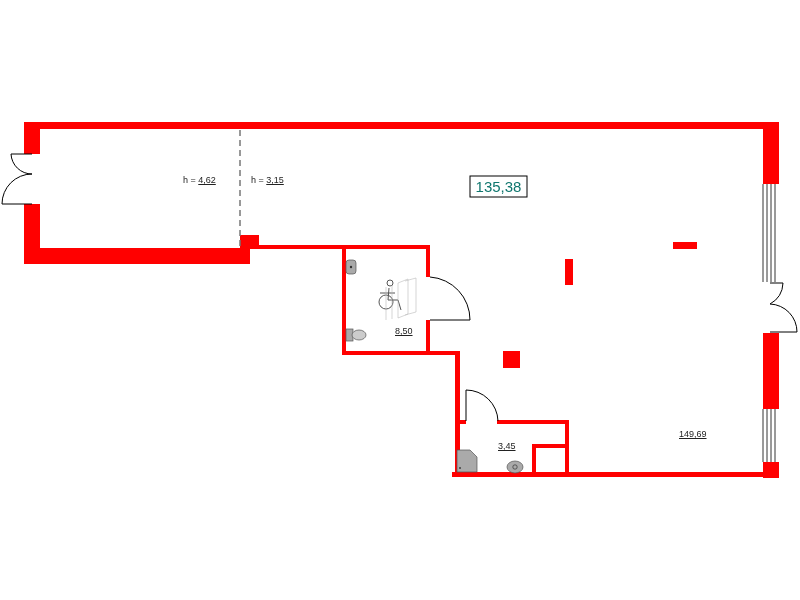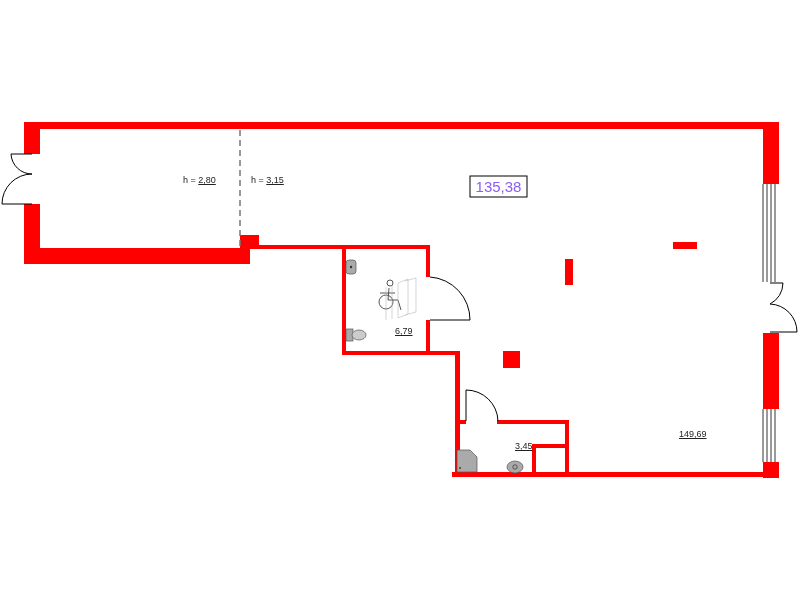--- a/index.html
+++ b/index.html
@@ -112,27 +112,27 @@
   <g>
     <ellipse cx="515" cy="467" rx="8" ry="6" fill="#aaa" stroke="#555" stroke-width="0.7"></ellipse>
     <circle cx="515" cy="467" r="2.2" fill="none" stroke="#333" stroke-width="0.7"></circle>
   </g>
 
   <g>
     <rect x="470" y="176" width="57" height="21" fill="#fff" stroke="#000" stroke-width="1"></rect>
   </g>
 </svg>
 
-<div style="position:absolute;left:470px;top:177px;width:57px;text-align:center;font-size:15px;line-height:19px;color:#8b5cf6;">135,38</div>
+<div style="position:absolute;left:470px;top:177px;width:57px;text-align:center;font-size:15px;line-height:19px;color:#0f766e;">135,38</div>
 
 <div style="position:absolute;left:183px;top:175px;font-size:9px;color:#222;">
-  <span>h = </span><span style="text-decoration:underline;">2,80</span>
+  <span>h = </span><span style="text-decoration:underline;">4,62</span>
 </div>
 
 <div style="position:absolute;left:251px;top:175px;font-size:9px;color:#222;">
   <span>h = </span><span style="text-decoration:underline;">3,15</span>
 </div>
 
 <div style="position:absolute;left:679px;top:429px;font-size:9px;color:#222;text-decoration:underline;">149,69</div>
 
-<div style="position:absolute;left:395px;top:326px;font-size:9px;color:#222;text-decoration:underline;">6,79</div>
+<div style="position:absolute;left:395px;top:326px;font-size:9px;color:#222;text-decoration:underline;">8,50</div>
 
-<div style="position:absolute;left:498px;top:441px;font-size:9px;color:#222;text-decoration:underline;margin-left:17px;">3,45</div>
+<div style="position:absolute;left:498px;top:441px;font-size:9px;color:#222;text-decoration:underline;">3,45</div>
 
 </body></html>

